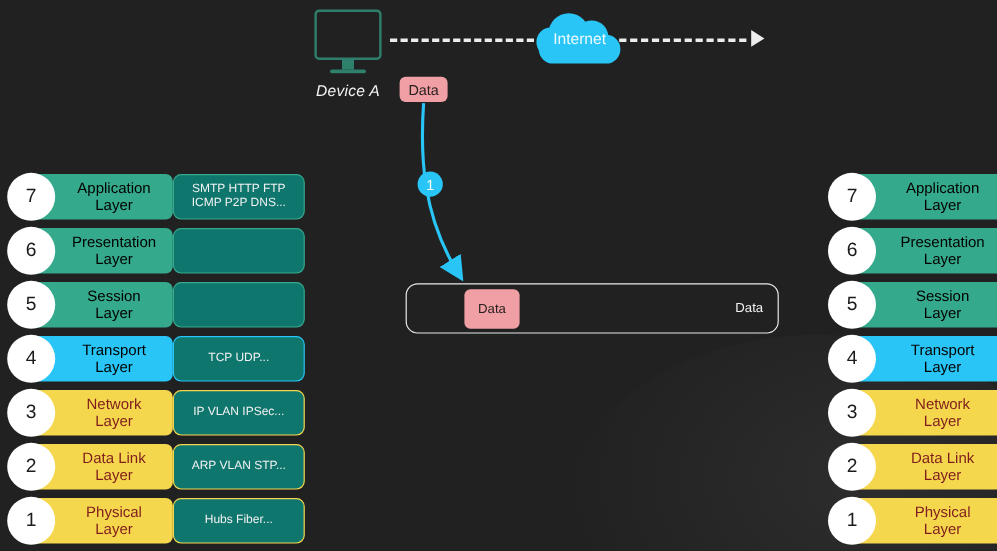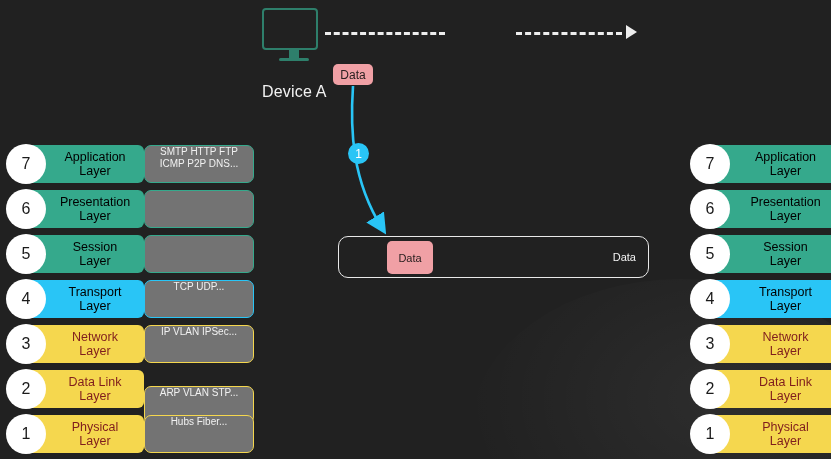--- a/index.html
+++ b/index.html
@@ -19,21 +19,21 @@
     border-radius:50%;
     background:radial-gradient(ellipse at 60% 40%, rgba(255,255,255,0.055) 0%, rgba(255,255,255,0.02) 45%, rgba(255,255,255,0) 72%);
     pointer-events:none;
   }
 
   
   .device{position:absolute;text-align:center;}
   .device .monitor{width:56px;height:42px;border:2px solid #2e7f6b;border-radius:4px;box-sizing:border-box;}
   .device .neck{width:10px;height:8px;background:#2e7f6b;margin:0 auto;}
   .device .foot{width:30px;height:3px;background:#2e7f6b;margin:0 auto;border-radius:2px;}
-  .device .dev-label{color:#f2f2f2;font-size:16px;margin-top:22px;letter-spacing:.2px;}
+  .device .dev-label{color:#f2f2f2;font-size:13px;margin-top:7px;letter-spacing:.2px;font-style:italic;}
 
   #device-a{left:262px;top:8px;}
   #device-b{left:641px;top:8px;}
 
   .dashline{position:absolute;height:0;border-top:3px dashed #ededed;}
   #dash-left{left:325px;top:32px;width:120px;}
   #dash-right{left:516px;top:32px;width:106px;}
   .arrowhead{
     position:absolute;left:626px;top:25px;width:0;height:0;
     border-top:7px solid transparent;border-bottom:7px solid transparent;
@@ -102,22 +102,22 @@
   #stack-right .chip .chip-text{padding-left:28px;}
 
   .num-circle{
     position:absolute;left:0;top:-1px;width:40px;height:40px;border-radius:50%;
     background:#ffffff;color:#1b1b1b;font-size:16px;
     display:flex;align-items:center;justify-content:center;z-index:3;
   }
 
   .techbox{
     position:absolute;left:138px;top:0;width:110px;height:38px;
-    border-radius:7px;box-sizing:border-box;background:#737373;
-    display:flex;align-items:center;
+    border-radius:7px;box-sizing:border-box;background:#0f766e;
+    display:flex;align-items:center;justify-content:center;
     color:#f1f1f1;font-size:10px;line-height:12px;text-align:center;padding:0 5px;
   }
 
   .light-text{color:#000000;}
   .dark-text{color:#7f1d1d;}
 </style>
 </head>
 <body>
 
 <div id="stage">
@@ -126,20 +126,27 @@
 
   <div class="device" id="device-a">
     <div class="monitor"></div>
     <div class="neck"></div>
     <div class="foot"></div>
     <div class="dev-label">Device A</div>
   </div>
 
   <div class="dashline" id="dash-left"></div>
 
+  <div class="cloud">
+    <div class="c1"></div>
+    <div class="c2"></div>
+    <div class="c3"></div>
+    <div class="base"></div>
+    <div class="cloud-label">Internet</div>
+  </div>
 
   <div class="dashline" id="dash-right"></div>
   <div class="arrowhead"></div>
 
 
   <div class="pill-pink" id="data-badge-top">Data</div>
 
   <svg id="flow-arrow" viewBox="0 0 200 230">
     <defs>
       <marker id="ah" markerWidth="8" markerHeight="8" refX="5" refY="4" orient="auto">
@@ -219,21 +226,21 @@
         </div>
       </div>
       <div class="layer-row">
         <div class="chip" style="background: rgb(245, 215, 78);">
           <div class="chip-text dark-text">
             <div>Data Link</div>
             <div>Layer</div>
           </div>
         </div>
         <div class="num-circle">2</div>
-        <div class="techbox" style="border: 1.5px solid rgb(245, 215, 78); flex-direction: column; margin-top: 16px;">
+        <div class="techbox" style="border: 1.5px solid rgb(245, 215, 78); flex-direction: column;">
           <div>ARP  VLAN  STP...</div>
         </div>
       </div>
       <div class="layer-row">
         <div class="chip" style="background: rgb(245, 215, 78);">
           <div class="chip-text dark-text">
             <div>Physical</div>
             <div>Layer</div>
           </div>
         </div>

